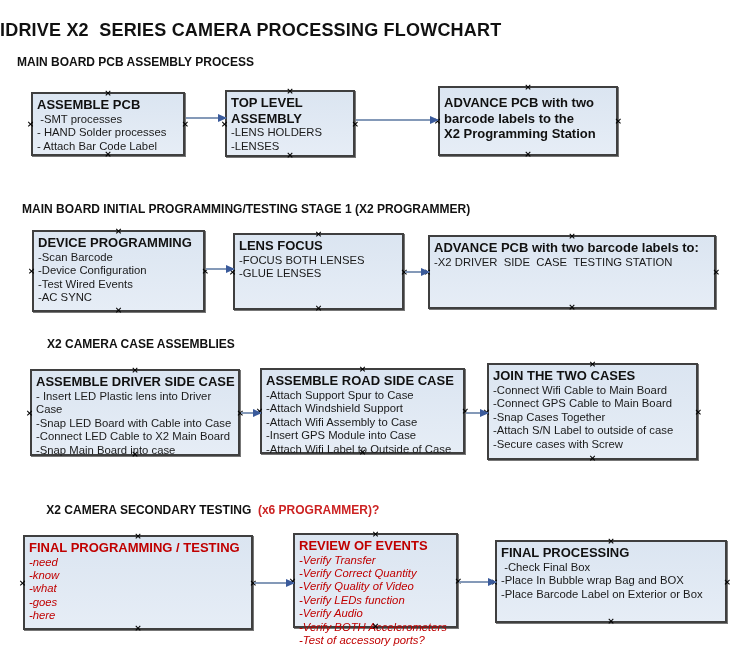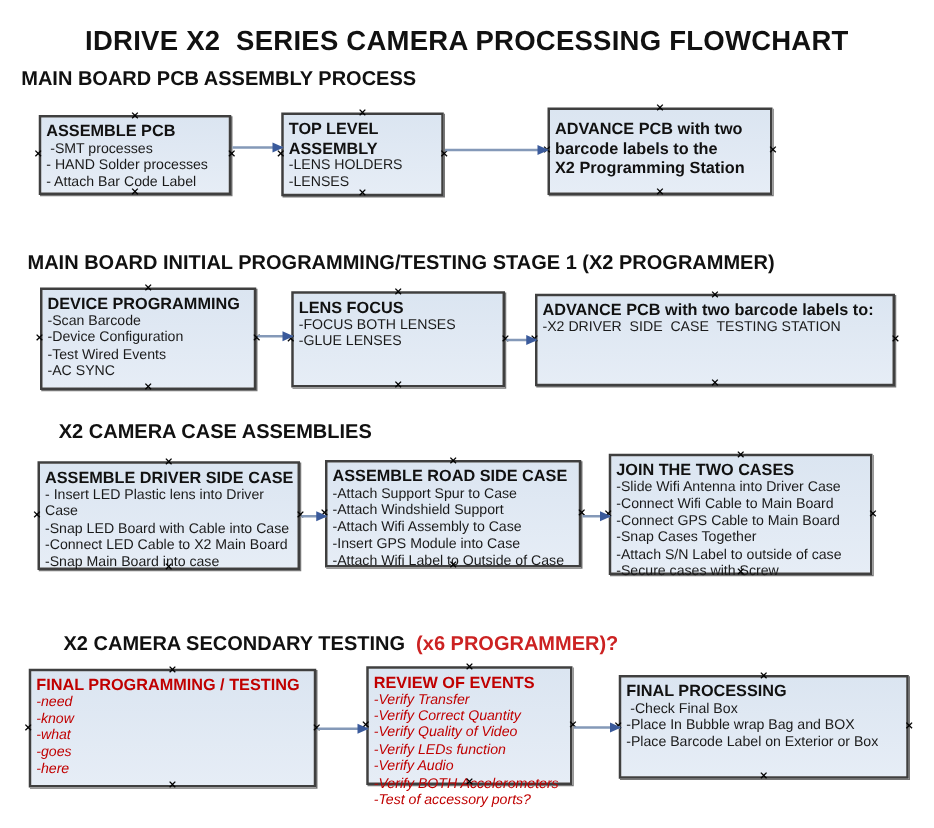--- a/index.html
+++ b/index.html
@@ -1,25 +1,25 @@
 <!DOCTYPE html>
 <html style="--box-fill: #dbe5f1; --box-border: #3f3f3f; --red-text: #c00000; --header-red: #cc2222; --arrow-line: #8499b8; --arrow-head: #3a5a9b;"><head>
 <meta charset="utf-8">
 <style>
   html,body{margin:0;padding:0;background:#ffffff;}
   #canvas{
     position:relative;width:747px;height:662px;background:#fff;overflow:hidden;
     font-family:"Liberation Sans",sans-serif;color:#111;
   }
   .page-title{
-    position:absolute;left:0;top:20px;width:747px;text-align:center;
-    font-size:22px;font-weight:bold;letter-spacing:.2px;white-space:pre-wrap;color:#111;
+    position:absolute;left:0;top:20px;width:747px;
+    font-size:18px;font-weight:bold;letter-spacing:.2px;white-space:pre-wrap;color:#111;
   }
   .sec-h{
-    position:absolute;font-size:16px;font-weight:bold;color:#111;white-space:pre-wrap;
+    position:absolute;font-size:12px;font-weight:bold;color:#111;white-space:pre-wrap;
   }
   .sec-h .red-h{color:var(--header-red);}
   .fbox{
     position:absolute;
     background:linear-gradient(180deg,var(--box-fill),#e6edf6);
     border:2px solid var(--box-border);
     box-shadow:1px 1px 0 #777;
     padding:3px 3px 0 4px;
     box-sizing:border-box;
     overflow:visible;
@@ -160,21 +160,20 @@
       </div>
   <span class="handle h-t">×</span>
       <span class="handle h-b">×</span>
       <span class="handle h-l">×</span>
       <span class="handle h-r">×</span>
     </div>
 
   <div class="fbox" style="left:487px;top:363px;width:211px;height:97px">
     <div class="fbox-title">JOIN THE TWO CASES</div>
     <div>
-        <div class="bline">-Slide Wifi Antenna into Driver Case</div>
         <div class="bline">-Connect Wifi Cable to Main Board</div>
         <div class="bline">-Connect GPS Cable to Main Board</div>
         <div class="bline">-Snap Cases Together</div>
         <div class="bline">-Attach S/N Label to outside of case</div>
         <div class="bline">-Secure cases with Screw</div>
       </div>
   <span class="handle h-t">×</span>
       <span class="handle h-b">×</span>
       <span class="handle h-l">×</span>
       <span class="handle h-r">×</span>

